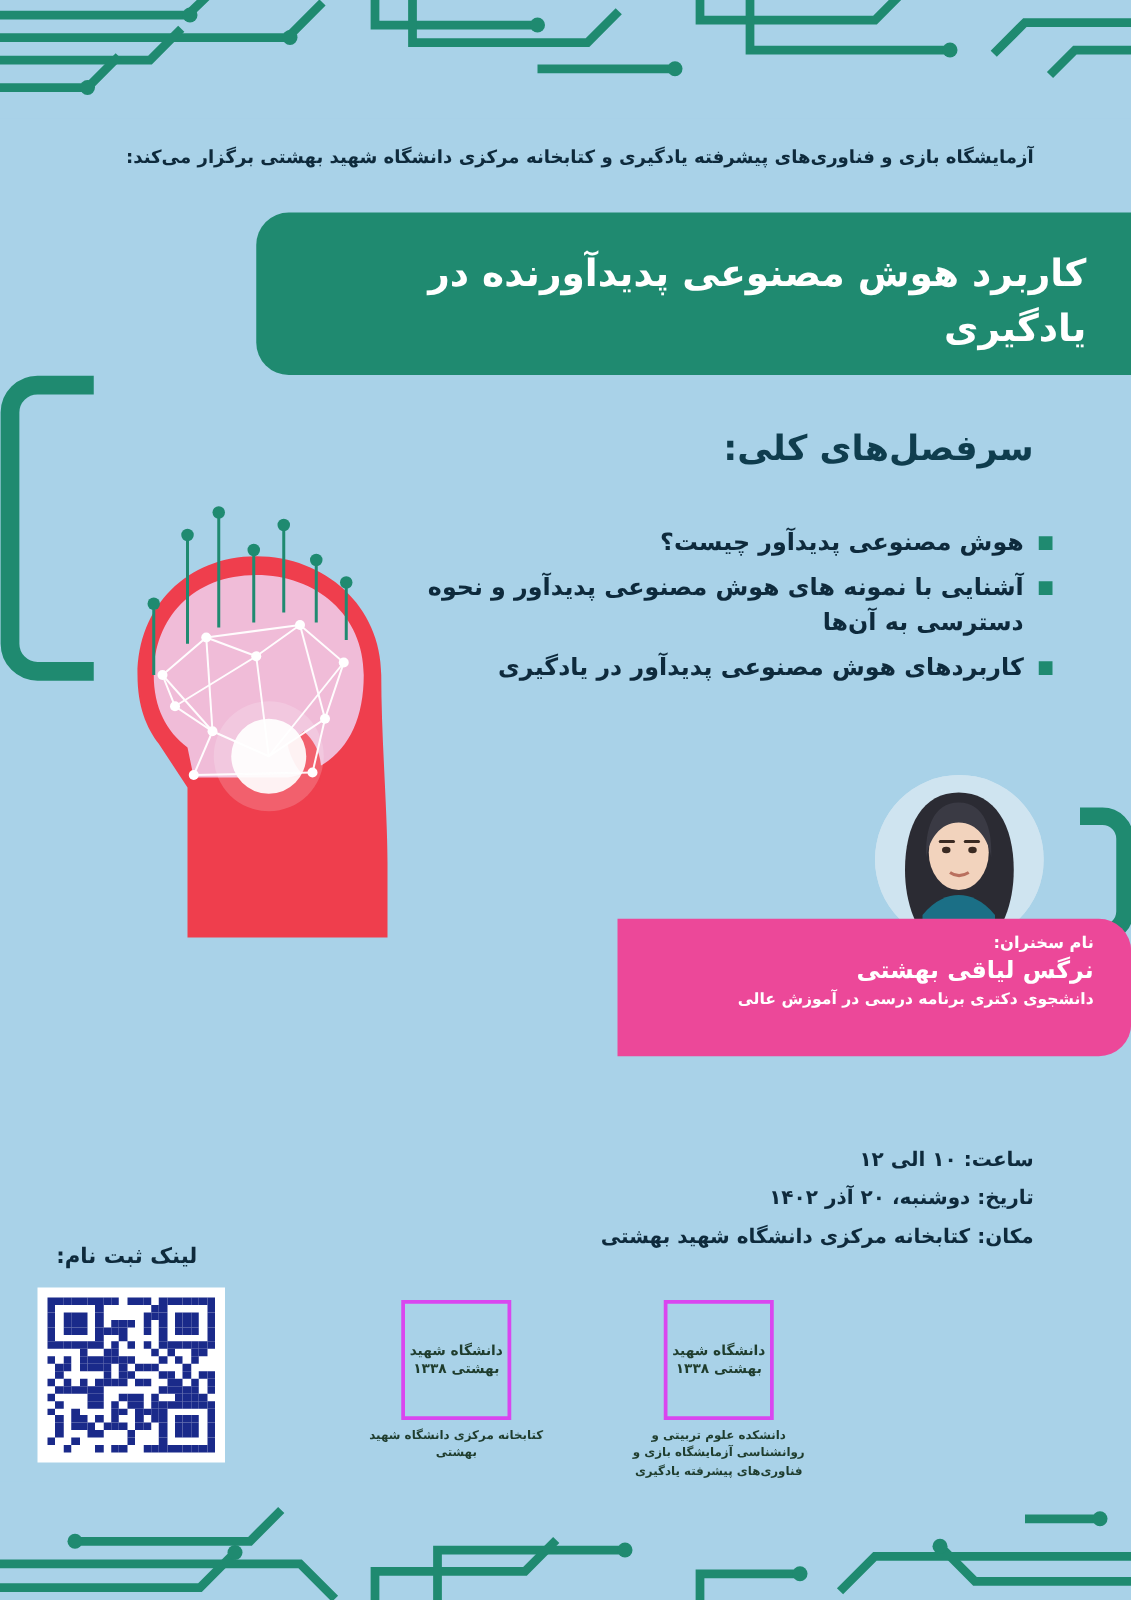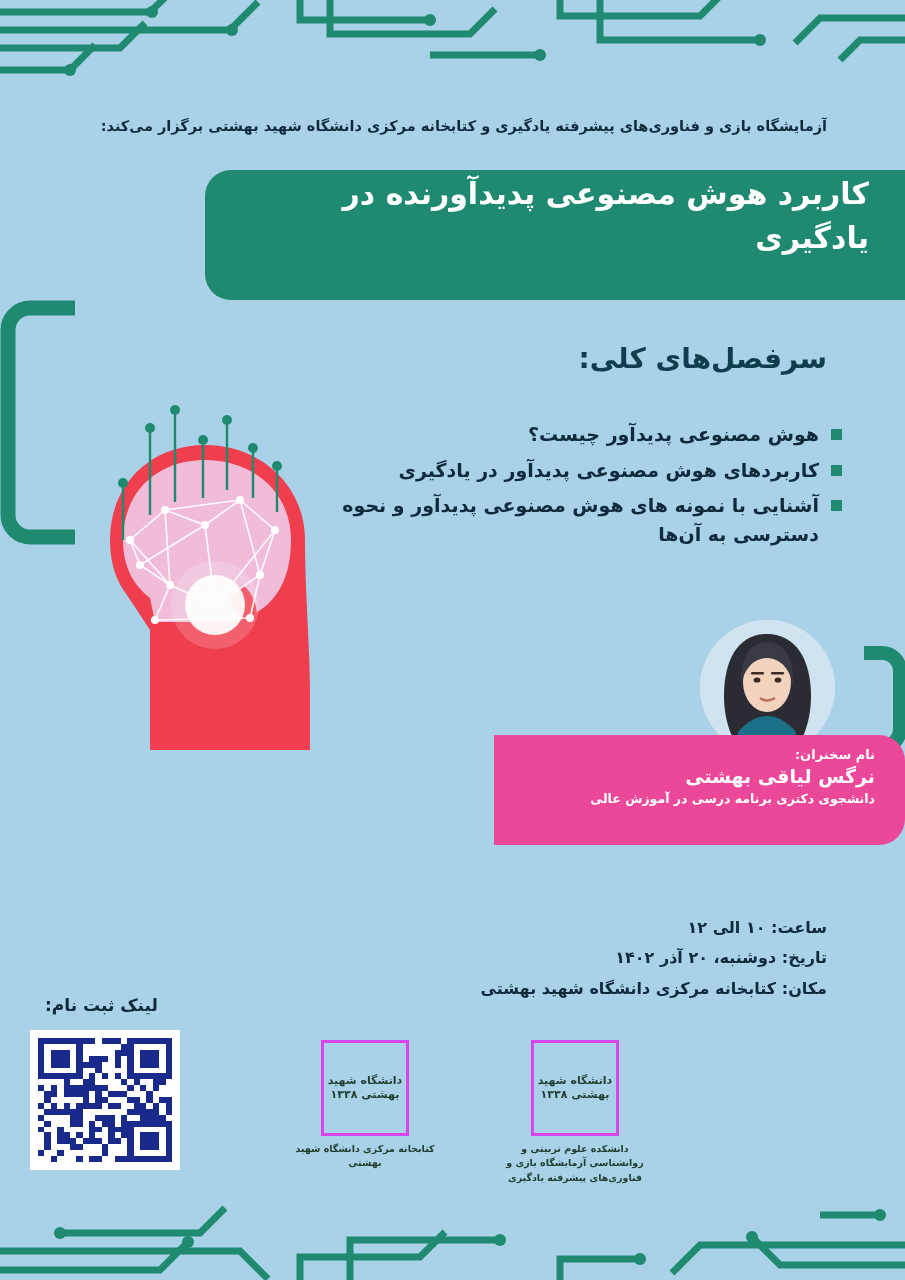--- a/index.html
+++ b/index.html
@@ -25,21 +25,21 @@
     position: absolute;
     left: 205px; top: 170px;
     width: 700px; height: 130px;
     background: #1f8a70;
     border-radius: 26px 0 0 26px;
   }
   .teal-title-box .title-text {
     color: #ffffff;
     font-size: 30px; font-weight: bold;
     text-align: right;
-    padding: 2px 36px 0 30px;
+    padding: 28px 36px 0 30px;
     line-height: 1.45;
     direction: rtl;
   }
 
   .header-line {
     position: absolute; top: 118px; right: 78px; left: 78px;
     text-align: right;
     color: #0e2a3c; font-size: 14.5px; font-weight: bold;
     direction: rtl;
   }
@@ -200,25 +200,25 @@
 
   <div class="section-title">سرفصل‌های کلی:</div>
 
   <div class="bullets">
     <div class="bullet-row">
       <span class="bullet-sq"></span>
       <span class="bullet-text">هوش مصنوعی پدیدآور چیست؟</span>
     </div>
     <div class="bullet-row">
       <span class="bullet-sq"></span>
-      <span class="bullet-text">کاربردهای هوش مصنوعی پدیدآور در یادگیری</span>
+      <span class="bullet-text">آشنایی با نمونه های هوش مصنوعی پدیدآور و نحوه دسترسی به آن‌ها</span>
     </div>
     <div class="bullet-row">
       <span class="bullet-sq"></span>
-      <span class="bullet-text">آشنایی با نمونه های هوش مصنوعی پدیدآور و نحوه دسترسی به آن‌ها</span>
+      <span class="bullet-text">کاربردهای هوش مصنوعی پدیدآور در یادگیری</span>
     </div>
   </div>
 
   <svg style="position:absolute;left:55px;top:390px" width="290" height="400" viewBox="0 0 290 400">
 
     <path d="M250 150 C250 95 205 55 150 55 C95 55 55 95 55 150
              C55 175 62 192 72 205 L95 240 L95 300
              L95 360 L255 360 L255 300
              C255 260 250 200 250 150 Z" fill="#ef3e4d"></path>
 

